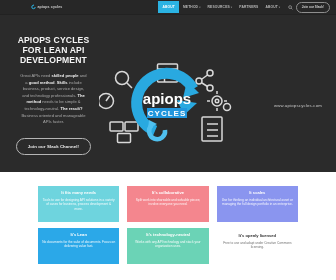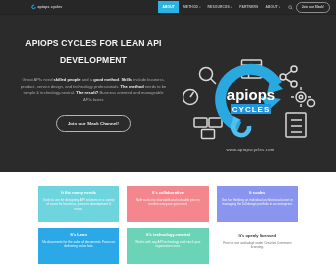--- a/index.html
+++ b/index.html
@@ -84,21 +84,21 @@
     padding:20px 14px 0 14px;
     height:157px;
   }
   .hero-left {
     width:165px;
     padding-right:6px;
     text-align:center;
   }
   .hero-title {
     font-size:8.6px;
-    line-height:17px;
+    line-height:10px;
     font-weight:bold;
     color:#f4f4f4;
     letter-spacing:.15px;
     text-transform:uppercase;
     margin-bottom:8px;
   }
   .hero-para {
     font-size:4.1px;
     line-height:6.6px;
     color:#a9a9a9;
@@ -116,24 +116,25 @@
     padding:5px 11px;
     letter-spacing:.1px;
     white-space:nowrap;
     background:transparent;
   }
 
   .hero-right {
     flex:1;
     position:relative;
     display:flex;
-    flex-direction:column;
+    flex-direction:row;
     align-items:center;
     justify-content:center;
     padding-top:2px;
+    gap:39px;
   }
   .logo-art { position:relative; width:136px; height:88px; }
   .logo-art svg { display:block; }
   .logo-url {
     margin-top:2px;
     font-size:4.2px;
     color:#c9c9c9;
     letter-spacing:.25px;
   }
 

